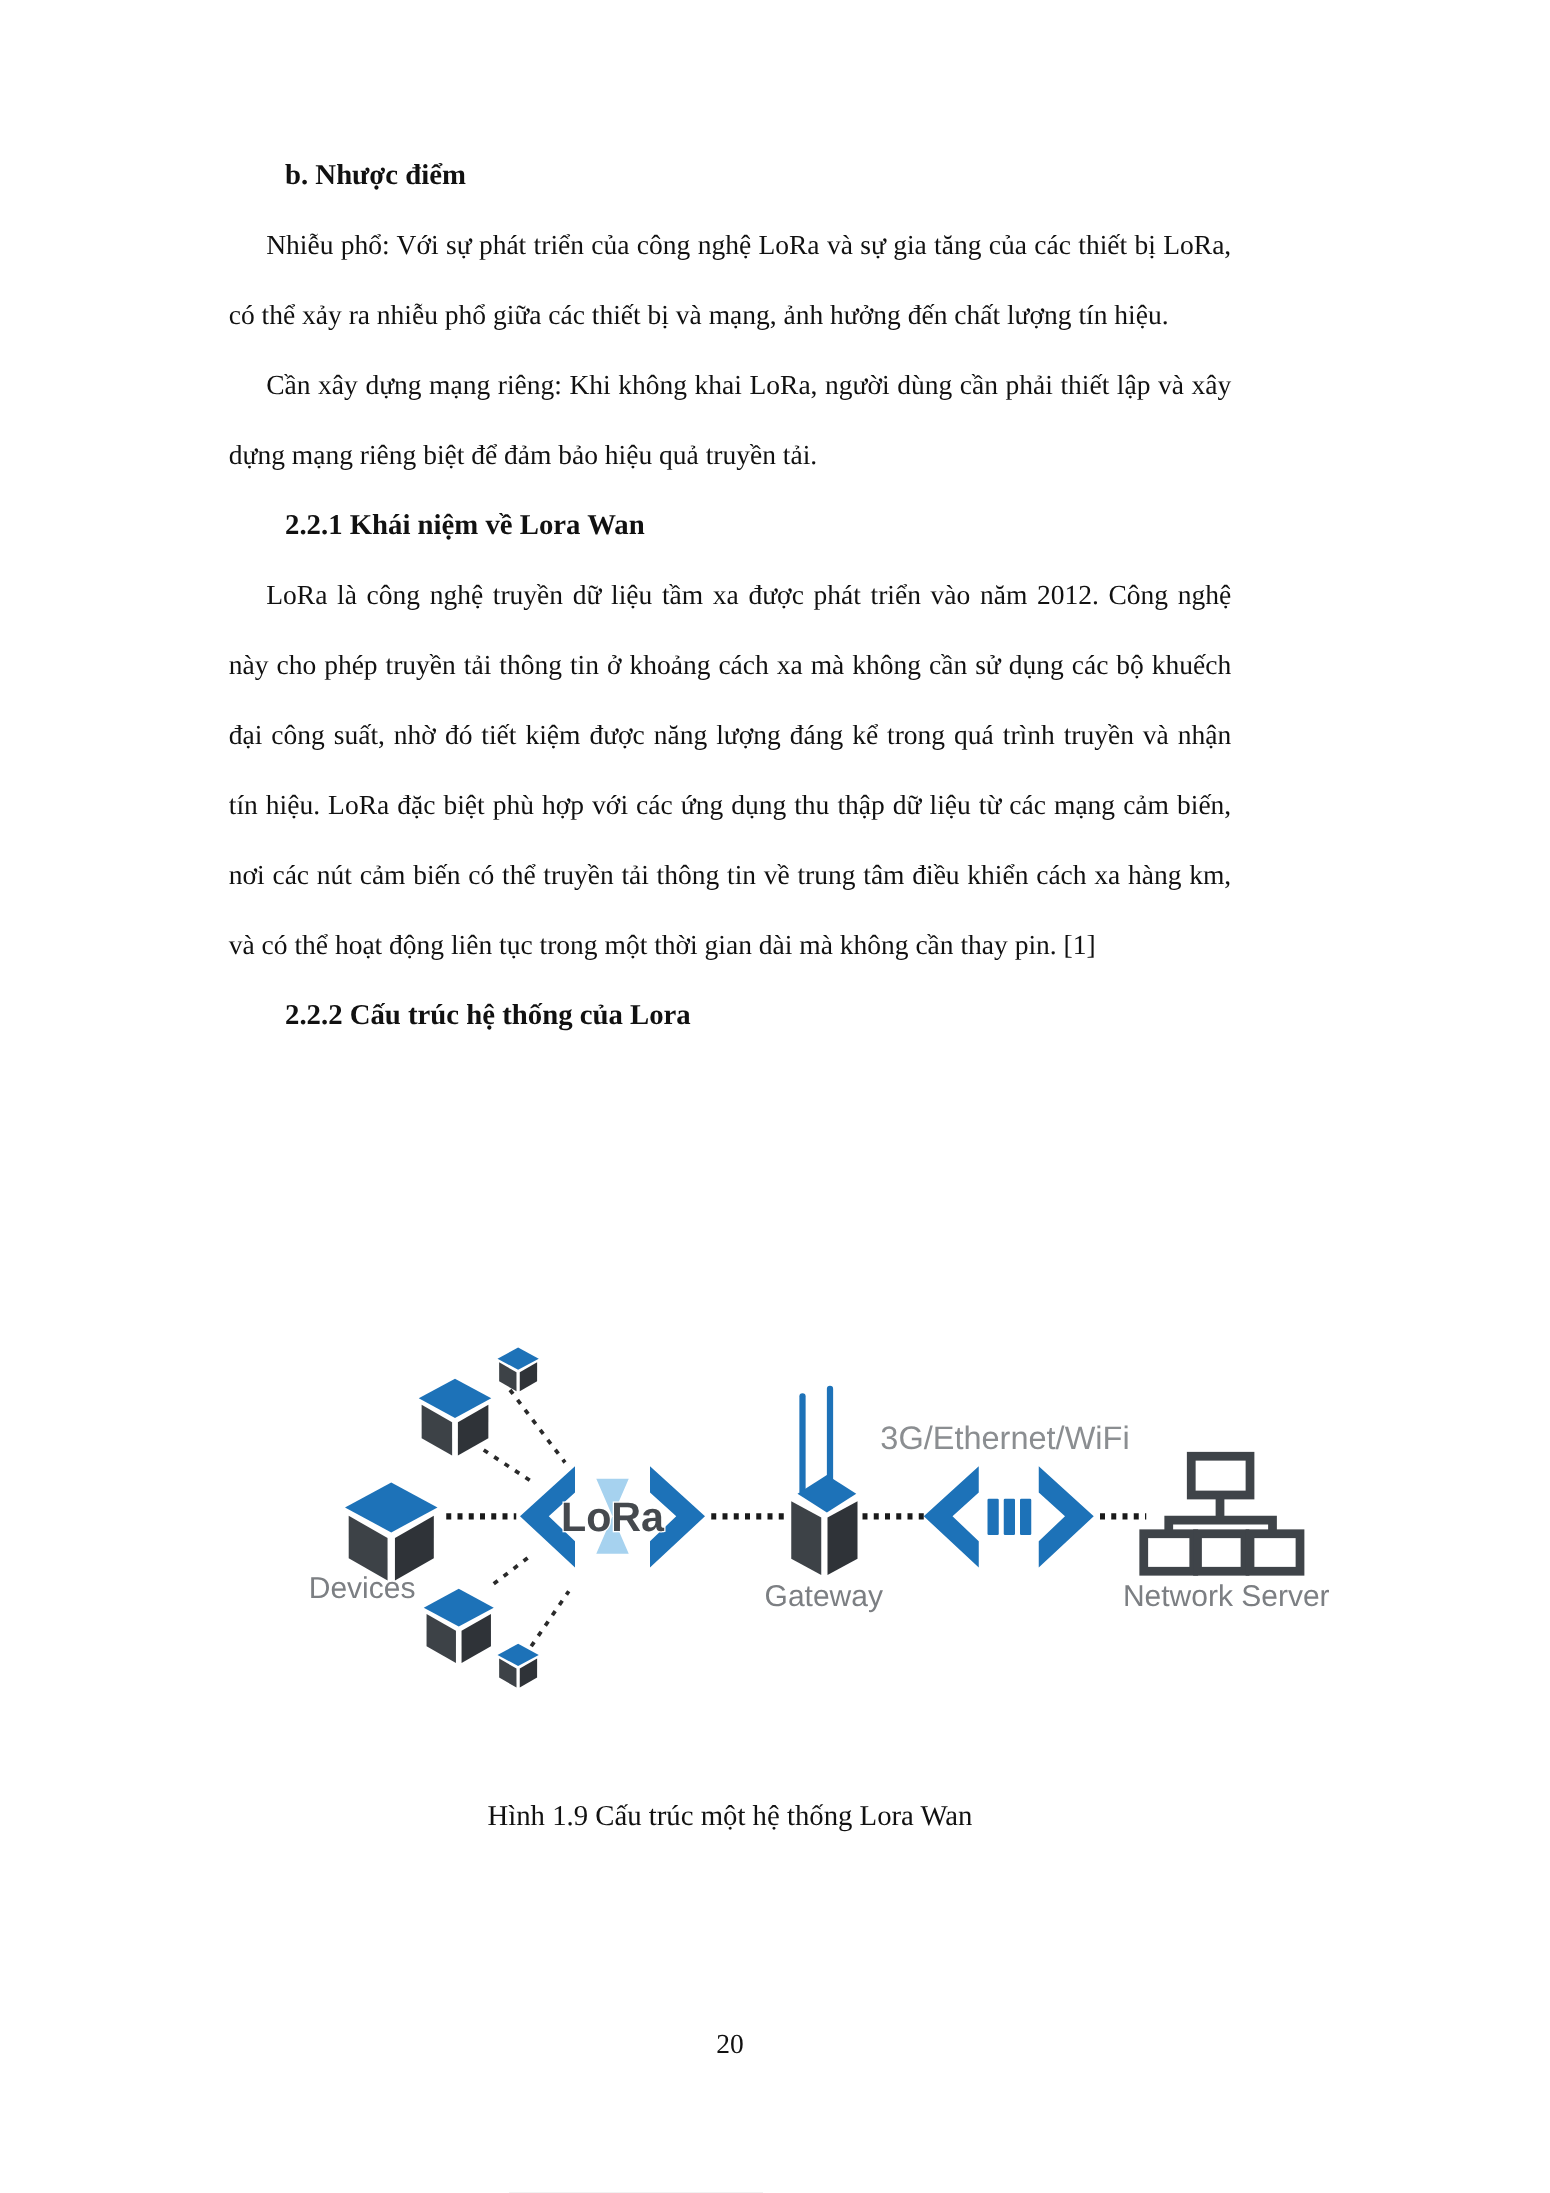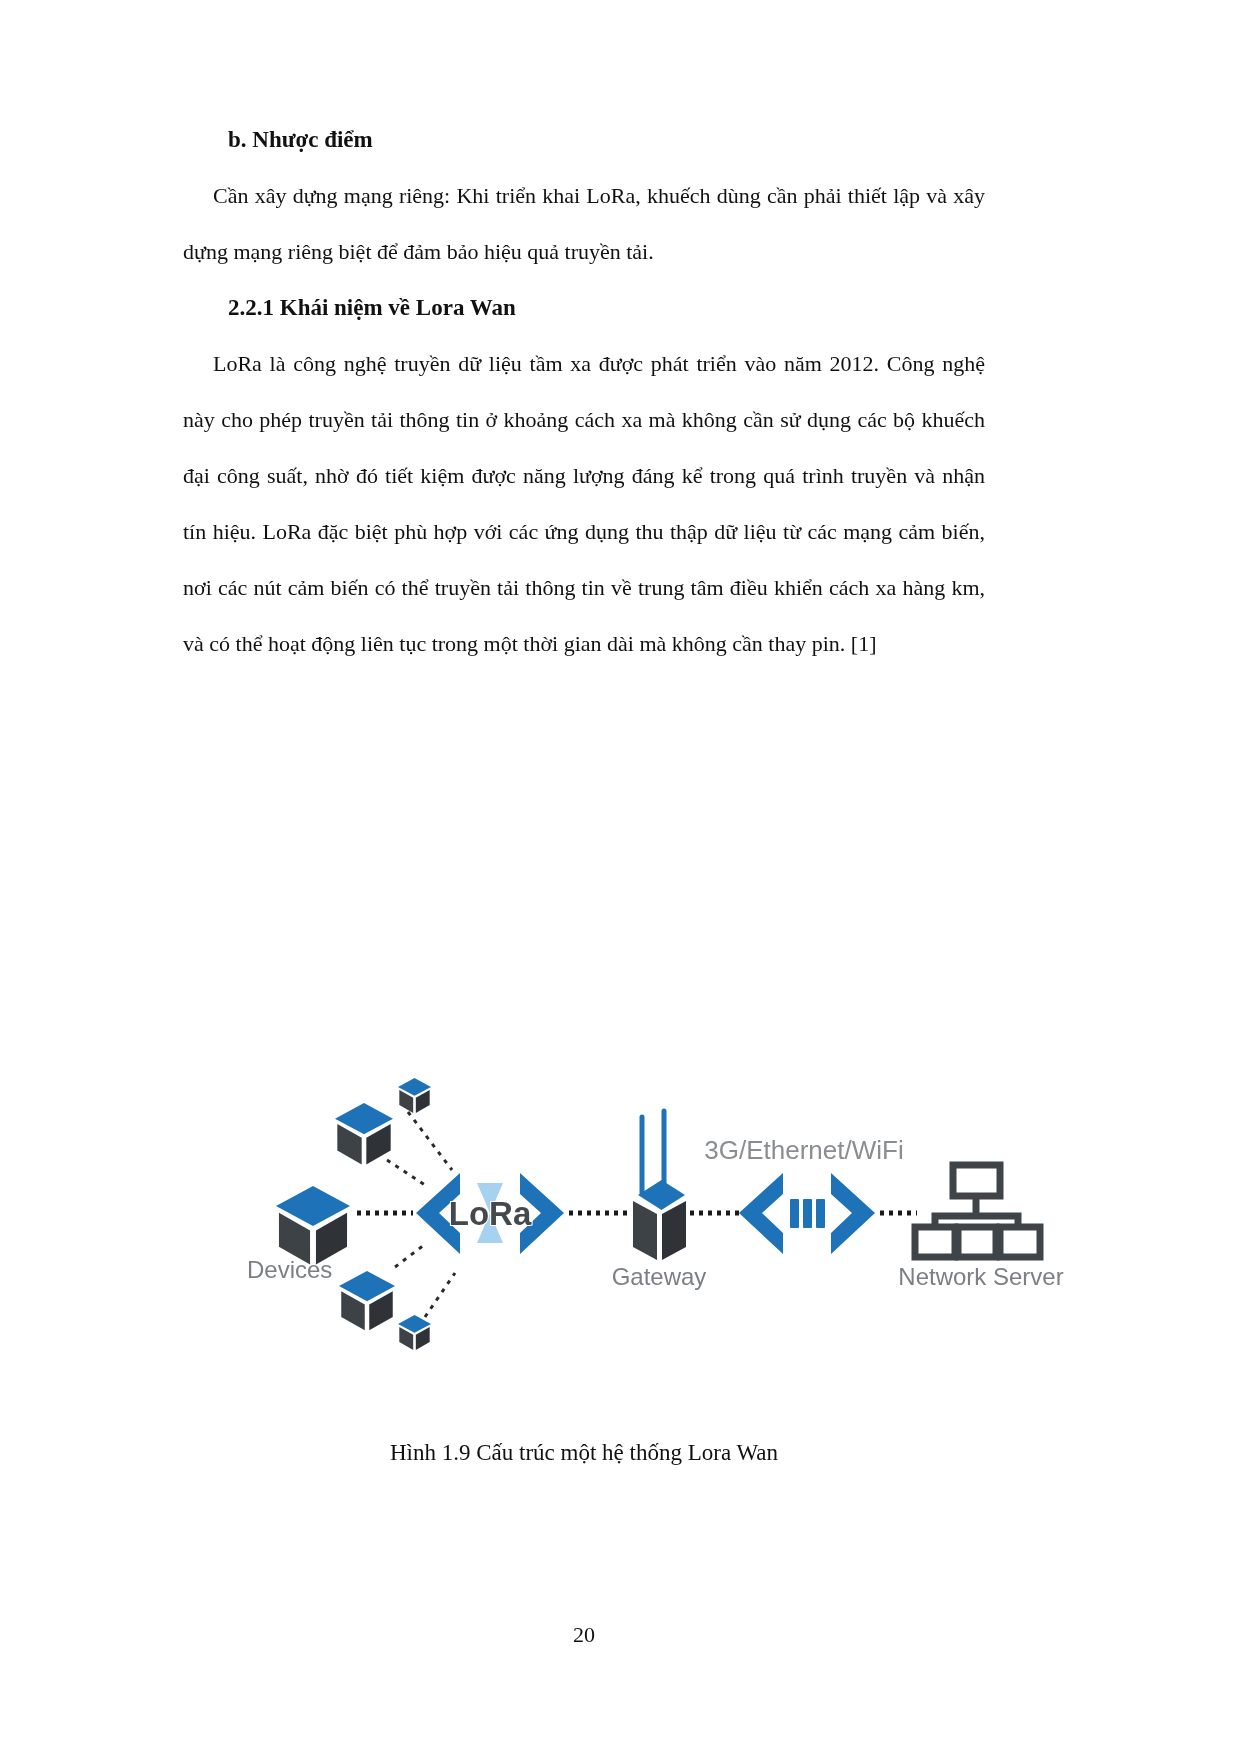--- a/index.html
+++ b/index.html
@@ -72,23 +72,25 @@
     paint-order:stroke;stroke:#ffffff;stroke-width:2px;
   }
 </style>
 </head>
 <body>
 
 <div class="page">
 
   <div class="textblock">
     <h3>b. Nhược điểm</h3>
-    <p>Cần xây dựng mạng riêng: Khi triển khai LoRa, khuếch dùng cần phải thiết lập và xây dựng mạng riêng biệt để đảm bảo hiệu quả truyền tải.</p>
+    <p>Nhiễu phổ: Với sự phát triển của công nghệ LoRa và sự gia tăng của các thiết bị LoRa, có thể xảy ra nhiễu phổ giữa các thiết bị và mạng, ảnh hưởng đến chất lượng tín hiệu.</p>
+    <p>Cần xây dựng mạng riêng: Khi không khai LoRa, người dùng cần phải thiết lập và xây dựng mạng riêng biệt để đảm bảo hiệu quả truyền tải.</p>
     <h3>2.2.1 Khái niệm về Lora Wan</h3>
     <p>LoRa là công nghệ truyền dữ liệu tầm xa được phát triển vào năm 2012. Công nghệ này cho phép truyền tải thông tin ở khoảng cách xa mà không cần sử dụng các bộ khuếch đại công suất, nhờ đó tiết kiệm được năng lượng đáng kể trong quá trình truyền và nhận tín hiệu. LoRa đặc biệt phù hợp với các ứng dụng thu thập dữ liệu từ các mạng cảm biến, nơi các nút cảm biến có thể truyền tải thông tin về trung tâm điều khiển cách xa hàng km, và có thể hoạt động liên tục trong một thời gian dài mà không cần thay pin. [1]</p>
+    <h3>2.2.2 Cấu trúc hệ thống của Lora</h3>
   </div>
 
   <div class="figure">
     <svg width="830" height="285" viewBox="0 0 830 285" xmlns="http://www.w3.org/2000/svg">
       <defs>
         <g id="cube">
           <polygon class="blue" points="50,0 100,27 50,54 0,27"></polygon>
           <polygon class="dark" points="4,36 46,60 46,106 4,82"></polygon>
           <polygon class="dark2" points="54,60 96,36 96,82 54,106"></polygon>
         </g>

